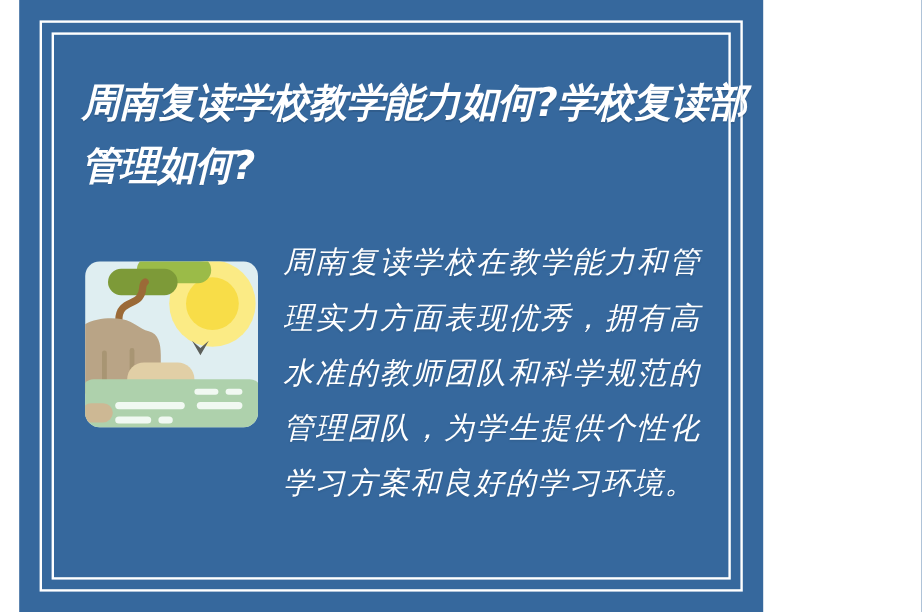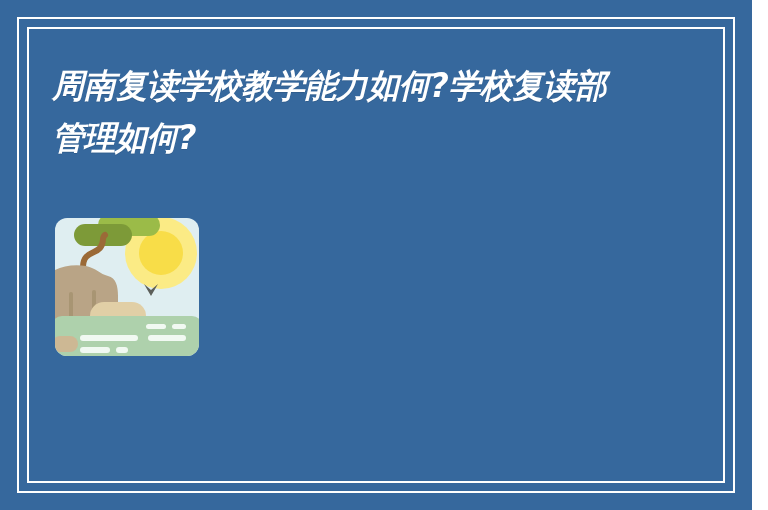--- a/index.html
+++ b/index.html
@@ -8,24 +8,25 @@
   }
   body {
     width: 768px;
     height: 510px;
     overflow: hidden;
     font-family: "DejaVu Sans", "Liberation Sans", sans-serif;
   }
 
   #poster {
     position: relative;
-    width: 752px;
+    width: 620px;
     height: 510px;
     background: #36689d;
     box-sizing: border-box;
+    margin-left: 16px;
   }
 
   
   .frame-outer {
     position: absolute;
     left: 17px;
     top: 17px;
     right: 17px;
     bottom: 17px;
     border: 2px solid #ffffff;
@@ -148,15 +149,16 @@
           <rect x="28" y="125" width="58" height="6" rx="3" fill="#f1f9f2"></rect>
           <rect x="96" y="125" width="38" height="6" rx="3" fill="#f1f9f2"></rect>
           <rect x="28" y="137" width="30" height="6" rx="3" fill="#f1f9f2"></rect>
           <rect x="64" y="137" width="12" height="6" rx="3" fill="#f1f9f2"></rect>
 
           <rect x="0" y="126" width="26" height="16" rx="8" ry="8" fill="#cdb894"></rect>
         </g>
       </svg>
     </div>
 
+    <div class="body-text">周南复读学校在教学能力和管理实力方面表现优秀，拥有高水准的教师团队和科学规范的管理团队，为学生提供个性化学习方案和良好的学习环境。</div>
 
   </div>
 </div>
 
 </body></html>

